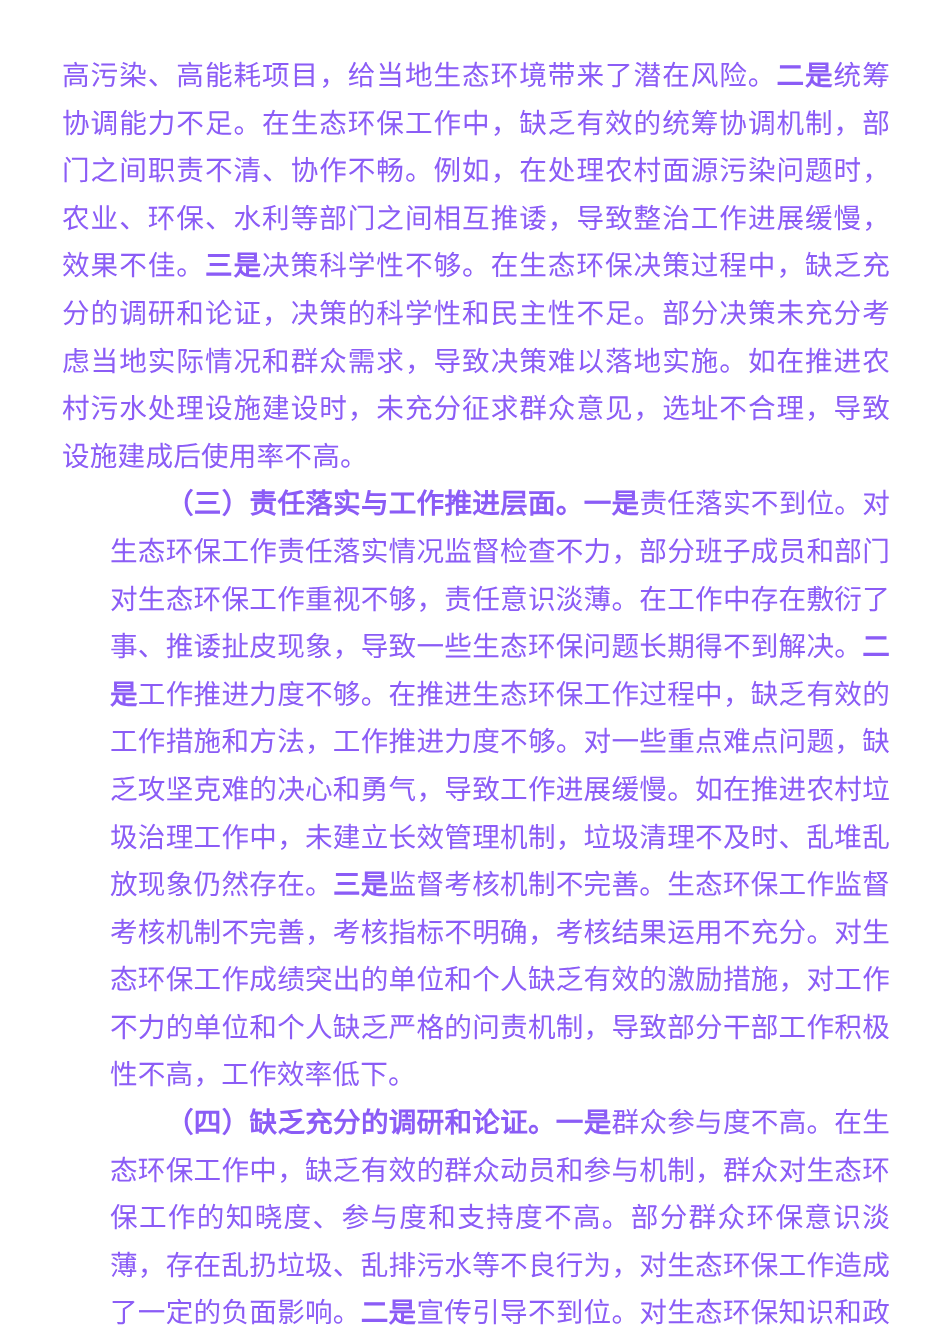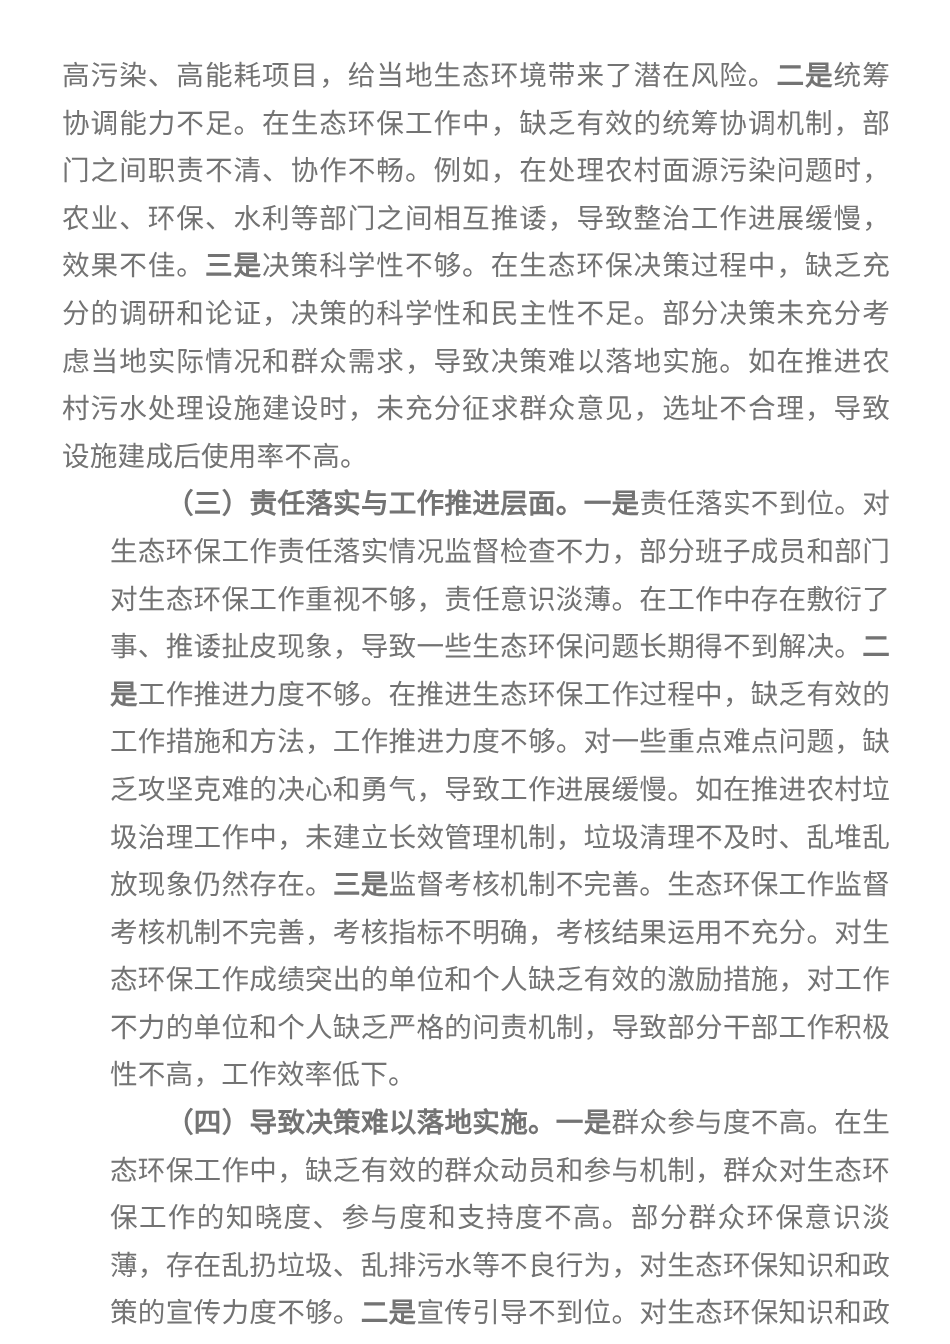--- a/index.html
+++ b/index.html
@@ -23,21 +23,21 @@
     position: absolute;
     left: 62px;
     top: 52px;
     width: 828px;
   }
   p.para {
     margin: 0;
     padding: 0;
     font-size: 27.6px;
     line-height: 47.6px;
-    color: #737373;
+    color: #8b5cf6;
     text-align: justify;
     text-justify: inter-character;
     text-align-last: left;
     letter-spacing: 0.2px;
     word-break: break-all;
     font-weight: 400;
   }
   p.para.indented {
     text-indent: 56px;
     margin-left: 48px;
@@ -47,15 +47,15 @@
   }
 </style>
 </head>
 <body>
 
 <div class="page">
   <div class="text-column" id="text-column">
 
   <p class="para"><span>高污染、高能耗项目，给当地生态环境带来了潜在风险。</span><span class="b">二是</span><span>统筹协调能力不足。在生态环保工作中，缺乏有效的统筹协调机制，部门之间职责不清、协作不畅。例如，在处理农村面源污染问题时，农业、环保、水利等部门之间相互推诿，导致整治工作进展缓慢，效果不佳。</span><span class="b">三是</span><span>决策科学性不够。在生态环保决策过程中，缺乏充分的调研和论证，决策的科学性和民主性不足。部分决策未充分考虑当地实际情况和群众需求，导致决策难以落地实施。如在推进农村污水处理设施建设时，未充分征求群众意见，选址不合理，导致设施建成后使用率不高。</span></p>
       <p class="para indented"><span class="b">（三）责任落实与工作推进层面。</span><span class="b">一是</span><span>责任落实不到位。对生态环保工作责任落实情况监督检查不力，部分班子成员和部门对生态环保工作重视不够，责任意识淡薄。在工作中存在敷衍了事、推诿扯皮现象，导致一些生态环保问题长期得不到解决。</span><span class="b">二是</span><span>工作推进力度不够。在推进生态环保工作过程中，缺乏有效的工作措施和方法，工作推进力度不够。对一些重点难点问题，缺乏攻坚克难的决心和勇气，导致工作进展缓慢。如在推进农村垃圾治理工作中，未建立长效管理机制，垃圾清理不及时、乱堆乱放现象仍然存在。</span><span class="b">三是</span><span>监督考核机制不完善。生态环保工作监督考核机制不完善，考核指标不明确，考核结果运用不充分。对生态环保工作成绩突出的单位和个人缺乏有效的激励措施，对工作不力的单位和个人缺乏严格的问责机制，导致部分干部工作积极性不高，工作效率低下。</span></p>
-      <p class="para indented"><span class="b">（四）导致决策难以落地实施。</span><span class="b">一是</span><span>群众参与度不高。在生态环保工作中，缺乏有效的群众动员和参与机制，群众对生态环保工作的知晓度、参与度和支持度不高。部分群众环保意识淡薄，存在乱扔垃圾、乱排污水等不良行为，对生态环保知识和政策的宣传力度不够。</span><span class="b">二是</span><span>宣传引导不到位。对生态环保知识和政策的宣传力度不够，宣传方式单一，宣传效果不佳。部分</span></p>
+      <p class="para indented"><span class="b">（四）缺乏充分的调研和论证。</span><span class="b">一是</span><span>群众参与度不高。在生态环保工作中，缺乏有效的群众动员和参与机制，群众对生态环保工作的知晓度、参与度和支持度不高。部分群众环保意识淡薄，存在乱扔垃圾、乱排污水等不良行为，对生态环保工作造成了一定的负面影响。</span><span class="b">二是</span><span>宣传引导不到位。对生态环保知识和政策的宣传力度不够，宣传方式单一，宣传效果不佳。部分</span></p>
     </div>
 </div>
 
 </body></html>

